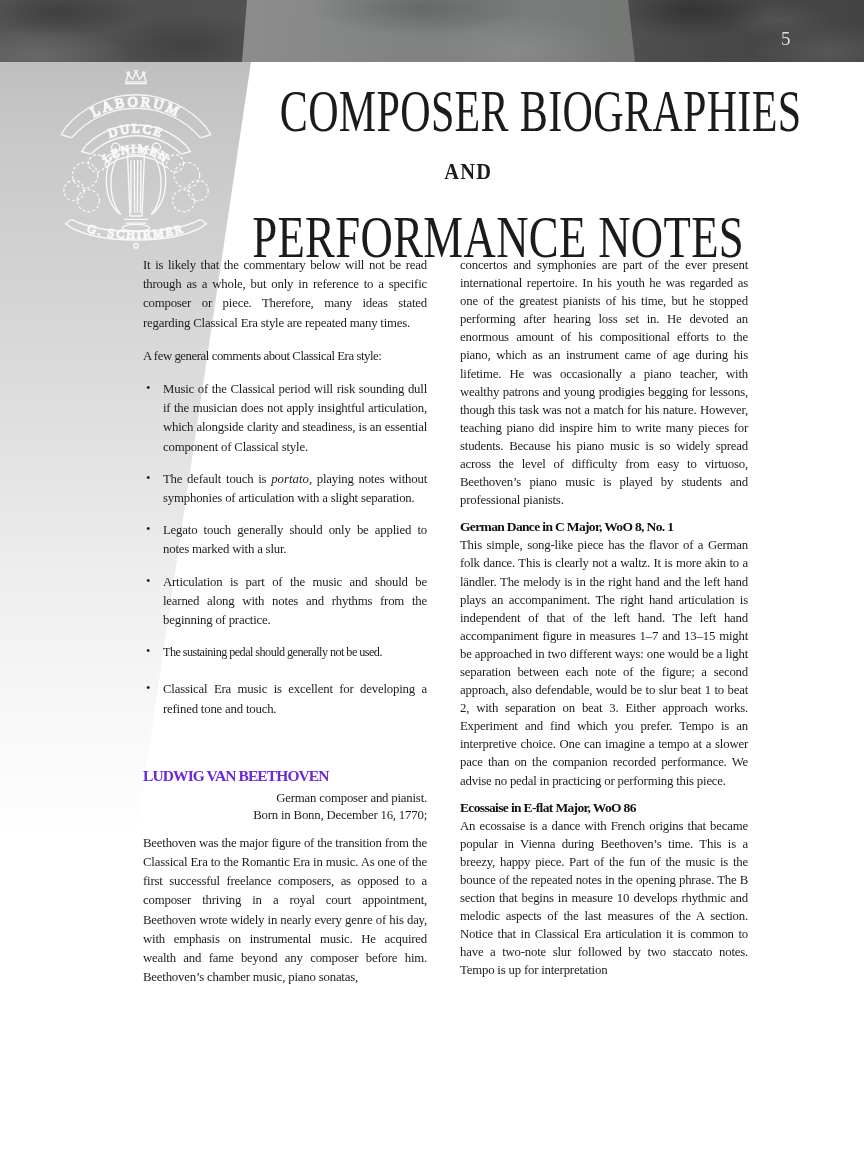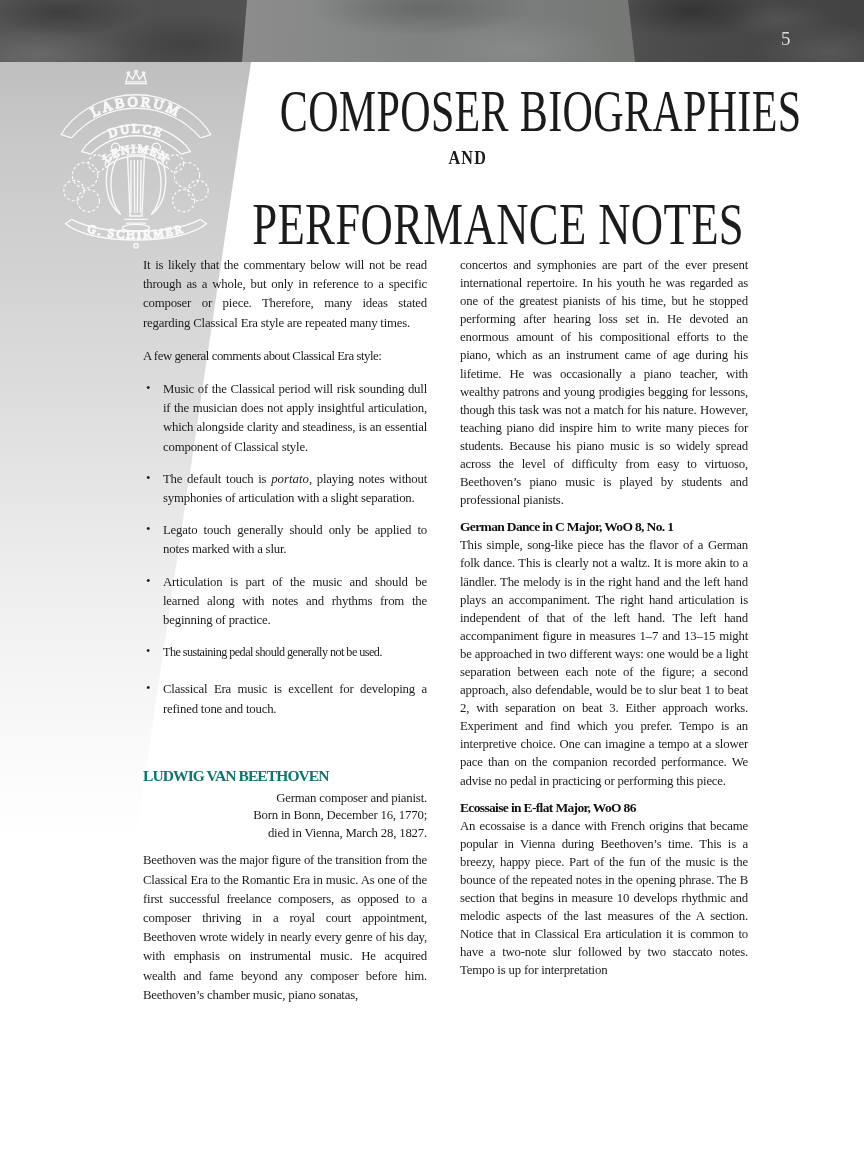--- a/index.html
+++ b/index.html
@@ -57,40 +57,40 @@
   .logo * { stroke:#ffffff; fill:none; stroke-width:0.8; }
   .logo text { fill:#ffffff; stroke:none; font-family:"Liberation Serif", serif; }
   .logo .leafy { stroke-dasharray:1.8 1.2; stroke-width:0.7; }
 
   
   .title-block { position:absolute; left:168px; top:82px; width:600px; text-align:center; color:#1b1b1b; }
   .t-big { font-size:60px; line-height:58px; white-space:nowrap; }
   .t-big .tline { display:inline-block; transform:scaleX(0.70); transform-origin:50% 50%; letter-spacing:0.5px; }
   .t-big.second { margin-top:26px; }
   .t-big.second .tline { transform:scaleX(0.745); }
-  .t-and { font-size:19px; line-height:22px; margin-top:7px; }
+  .t-and { font-size:24px; line-height:22px; margin-top:20px; }
   .t-and .tline { display:inline-block; transform:scaleX(0.85); transform-origin:50% 50%; letter-spacing:1.5px; font-weight:bold; }
 
   
   .col { position:absolute; top:256px; font-size:12.8px; letter-spacing:-0.2px; text-align:justify; }
   .col-left  { left:143px; width:284px; line-height:19.2px; }
   .col-right { left:460px; width:288px; line-height:18.1px; }
   .col p { margin:0; }
   .oneliner { margin-top:14px !important; white-space:nowrap; letter-spacing:-0.45px; text-align:left; }
   ul.bullets { list-style:none; margin:14px 0 0 0; padding:0; }
   ul.bullets li { position:relative; padding-left:20px; margin-top:13px; }
   ul.bullets li:first-child { margin-top:0; }
   ul.bullets li.gap-lg { margin-top:18px; }
   ul.bullets .bullet { position:absolute; left:3px; top:-1px; letter-spacing:0; }
   li.squeeze { font-size:12.2px; letter-spacing:-0.55px; white-space:nowrap; text-align:left; }
   em.ital { font-style:italic; letter-spacing:0; }
 
   .composer-heading {
     margin-top:48px; font-weight:bold; font-size:15.5px; letter-spacing:-0.9px;
-    color:#0f766e; text-align:left; line-height:18px;
+    color:#6d28d9; text-align:left; line-height:18px;
   }
   .bio { margin-top:5px; line-height:17.5px; text-align:right; white-space:nowrap; }
   .para-after-bio { margin-top:9px !important; }
 
   .piece-heading {
     margin-top:9px; font-weight:bold; font-size:13.5px; letter-spacing:-0.65px;
     color:#111; text-align:left; line-height:18px; white-space:nowrap;
   }
   .piece-body { margin-top:0 !important; }
 </style>
@@ -201,21 +201,20 @@
       <li class="gap-lg">
         <span class="bullet">•</span>
         <span>Classical Era music is excellent for developing a refined tone and touch.</span>
       </li>
     </ul>
 
     <div class="composer-heading">LUDWIG VAN BEETHOVEN</div>
     <div class="bio">
       <div>German composer and pianist.</div>
       <div>Born in Bonn, December 16, 1770;</div>
-      <div>died in Vienna, March 28, 1827.</div>
     </div>
     <p class="para-after-bio">Beethoven was the major figure of the transition from the Classical Era to the Romantic Era in music. As one of the first successful freelance composers, as opposed to a composer thriving in a royal court appointment, Beethoven wrote widely in nearly every genre of his day, with emphasis on instrumental music. He acquired wealth and fame beyond any composer before him. Beethoven’s chamber music, piano sonatas,</p>
   </div>
 
   <div class="col col-right">
     <p>concertos and symphonies are part of the ever present international repertoire. In his youth he was regarded as one of the greatest pianists of his time, but he stopped performing after hearing loss set in. He devoted an enormous amount of his compositional efforts to the piano, which as an instrument came of age during his lifetime. He was occasionally a piano teacher, with wealthy patrons and young prodigies begging for lessons, though this task was not a match for his nature. However, teaching piano did inspire him to write many pieces for students. Because his piano music is so widely spread across the level of difficulty from easy to virtuoso, Beethoven’s piano music is played by students and professional pianists.</p>
 
     <div>
       <div class="piece-heading">German Dance in C Major, WoO 8, No. 1</div>
       <p class="piece-body">This simple, song-like piece has the flavor of a German folk dance. This is clearly not a waltz. It is more akin to a ländler. The melody is in the right hand and the left hand plays an accompaniment. The right hand articulation is independent of that of the left hand. The left hand accompaniment figure in measures 1–7 and 13–15 might be approached in two different ways: one would be a light separation between each note of the figure; a second approach, also defendable, would be to slur beat 1 to beat 2, with separation on beat 3. Either approach works. Experiment and find which you prefer. Tempo is an interpretive choice. One can imagine a tempo at a slower pace than on the companion recorded performance. We advise no pedal in practicing or performing this piece.</p>

